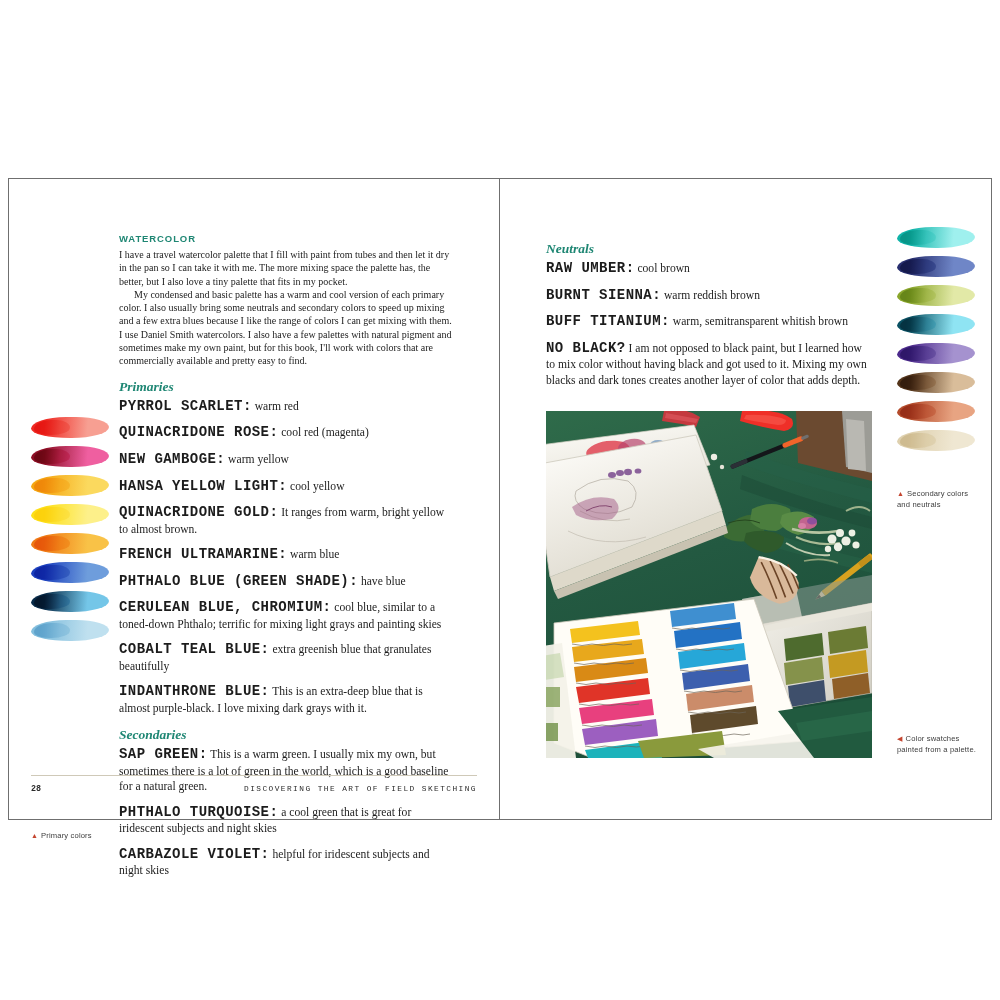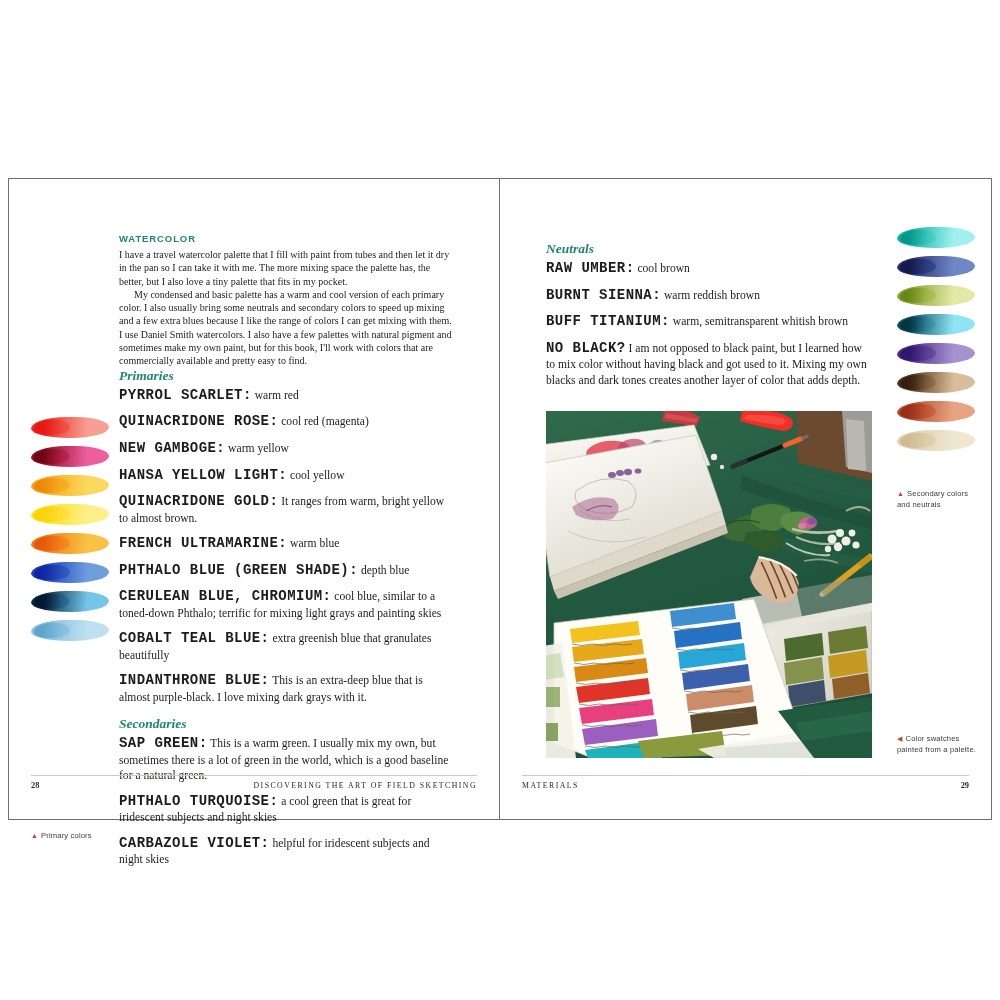--- a/index.html
+++ b/index.html
@@ -172,23 +172,23 @@
 
   
   .footer {
     position: absolute;
     left: 22px;
     right: 22px;
     bottom: 22px;
     height: 16px;
     border-top: 1px solid #cfc9b8;
     display: flex;
-    align-items: flex-start;
+    align-items: center;
     justify-content: space-between;
-    font-family: Liberation Serif, serif;
+    font-family: Liberation Mono, monospace;
     font-size: 7.8px;
     letter-spacing: 1.2px;
     color: #2b2b2b;
     padding-top: 5px;
   }
   .folio { font-weight: bold; font-size: 8.4px; letter-spacing: 0; }
   .running { letter-spacing: 1.45px; }
 </style>
 </head>
 <body>
@@ -227,29 +227,29 @@
     <div id="cap-primary" class="caption">
       <span class="arrow">▲</span><span>Primary colors</span>
     </div>
 
     <div class="col-left-text">
       <div class="sec-head">WATERCOLOR</div>
 
       <p class="body">I have a travel watercolor palette that I fill with paint from tubes and then let it dry in the pan so I can take it with me. The more mixing space the palette has, the better, but I also love a tiny palette that fits in my pocket.</p>
       <p class="body indent">My condensed and basic palette has a warm and cool version of each primary color. I also usually bring some neutrals and secondary colors to speed up mixing and a few extra blues because I like the range of colors I can get mixing with them. I use Daniel Smith watercolors. I also have a few palettes with natural pigment and sometimes make my own paint, but for this book, I'll work with colors that are commercially available and pretty easy to find.</p>
 
-      <div class="sub-head" style="">Primaries</div>
+      <div class="sub-head" style="margin-top:11px;">Primaries</div>
       <div id="primaries-list">
           <p class="entry"><span class="pig">PYRROL SCARLET:</span><span> warm red</span></p>
           <p class="entry"><span class="pig">QUINACRIDONE ROSE:</span><span> cool red (magenta)</span></p>
           <p class="entry"><span class="pig">NEW GAMBOGE:</span><span> warm yellow</span></p>
           <p class="entry"><span class="pig">HANSA YELLOW LIGHT:</span><span> cool yellow</span></p>
           <p class="entry"><span class="pig">QUINACRIDONE GOLD:</span><span> It ranges from warm, bright yellow to almost brown.</span></p>
           <p class="entry"><span class="pig">FRENCH ULTRAMARINE:</span><span> warm blue</span></p>
-          <p class="entry"><span class="pig">PHTHALO BLUE (GREEN SHADE):</span><span> depth blue</span></p>
+          <p class="entry"><span class="pig">PHTHALO BLUE (GREEN SHADE):</span><span> have blue</span></p>
           <p class="entry"><span class="pig">CERULEAN BLUE, CHROMIUM:</span><span> cool blue, similar to a toned-down Phthalo; terrific for mixing light grays and painting skies</span></p>
           <p class="entry"><span class="pig">COBALT TEAL BLUE:</span><span> extra greenish blue that granulates beautifully</span></p>
           <p class="entry"><span class="pig">INDANTHRONE BLUE:</span><span> This is an extra-deep blue that is almost purple-black. I love mixing dark grays with it.</span></p>
         </div>
 
       <div class="sub-head" style="margin-top:11px;">Secondaries</div>
       <div id="secondaries-list">
           <p class="entry"><span class="pig">SAP GREEN:</span><span> This is a warm green. I usually mix my own, but sometimes there is a lot of green in the world, which is a good baseline for a natural green.</span></p>
           <p class="entry"><span class="pig">PHTHALO TURQUOISE:</span><span> a cool green that is great for iridescent subjects and night skies</span></p>
           <p class="entry"><span class="pig">CARBAZOLE VIOLET:</span><span> helpful for iridescent subjects and night skies</span></p>
@@ -488,18 +488,14 @@
         <path d="M152 338 L262 320 L286 347 L168 347 Z" fill="#f6f4ec" opacity="0.9"></path>
         <path d="M232 300 L326 286 L326 347 L268 347 Z" fill="#215a3f"></path>
         <path d="M250 312 L326 300 L326 320 L256 330 Z" fill="#2b6b4b" opacity="0.7"></path>
       </svg>
     </div>
 
     <div id="cap-swatches" class="caption">
       <span class="arrow">◀</span><span>Color swatches painted from a palette.</span>
     </div>
 
-    <div class="footer">
-      <span class="running">MATERIALS</span>
-      <span class="folio">29</span>
-    </div>
   </div>
 </div>
 
 </body></html>

